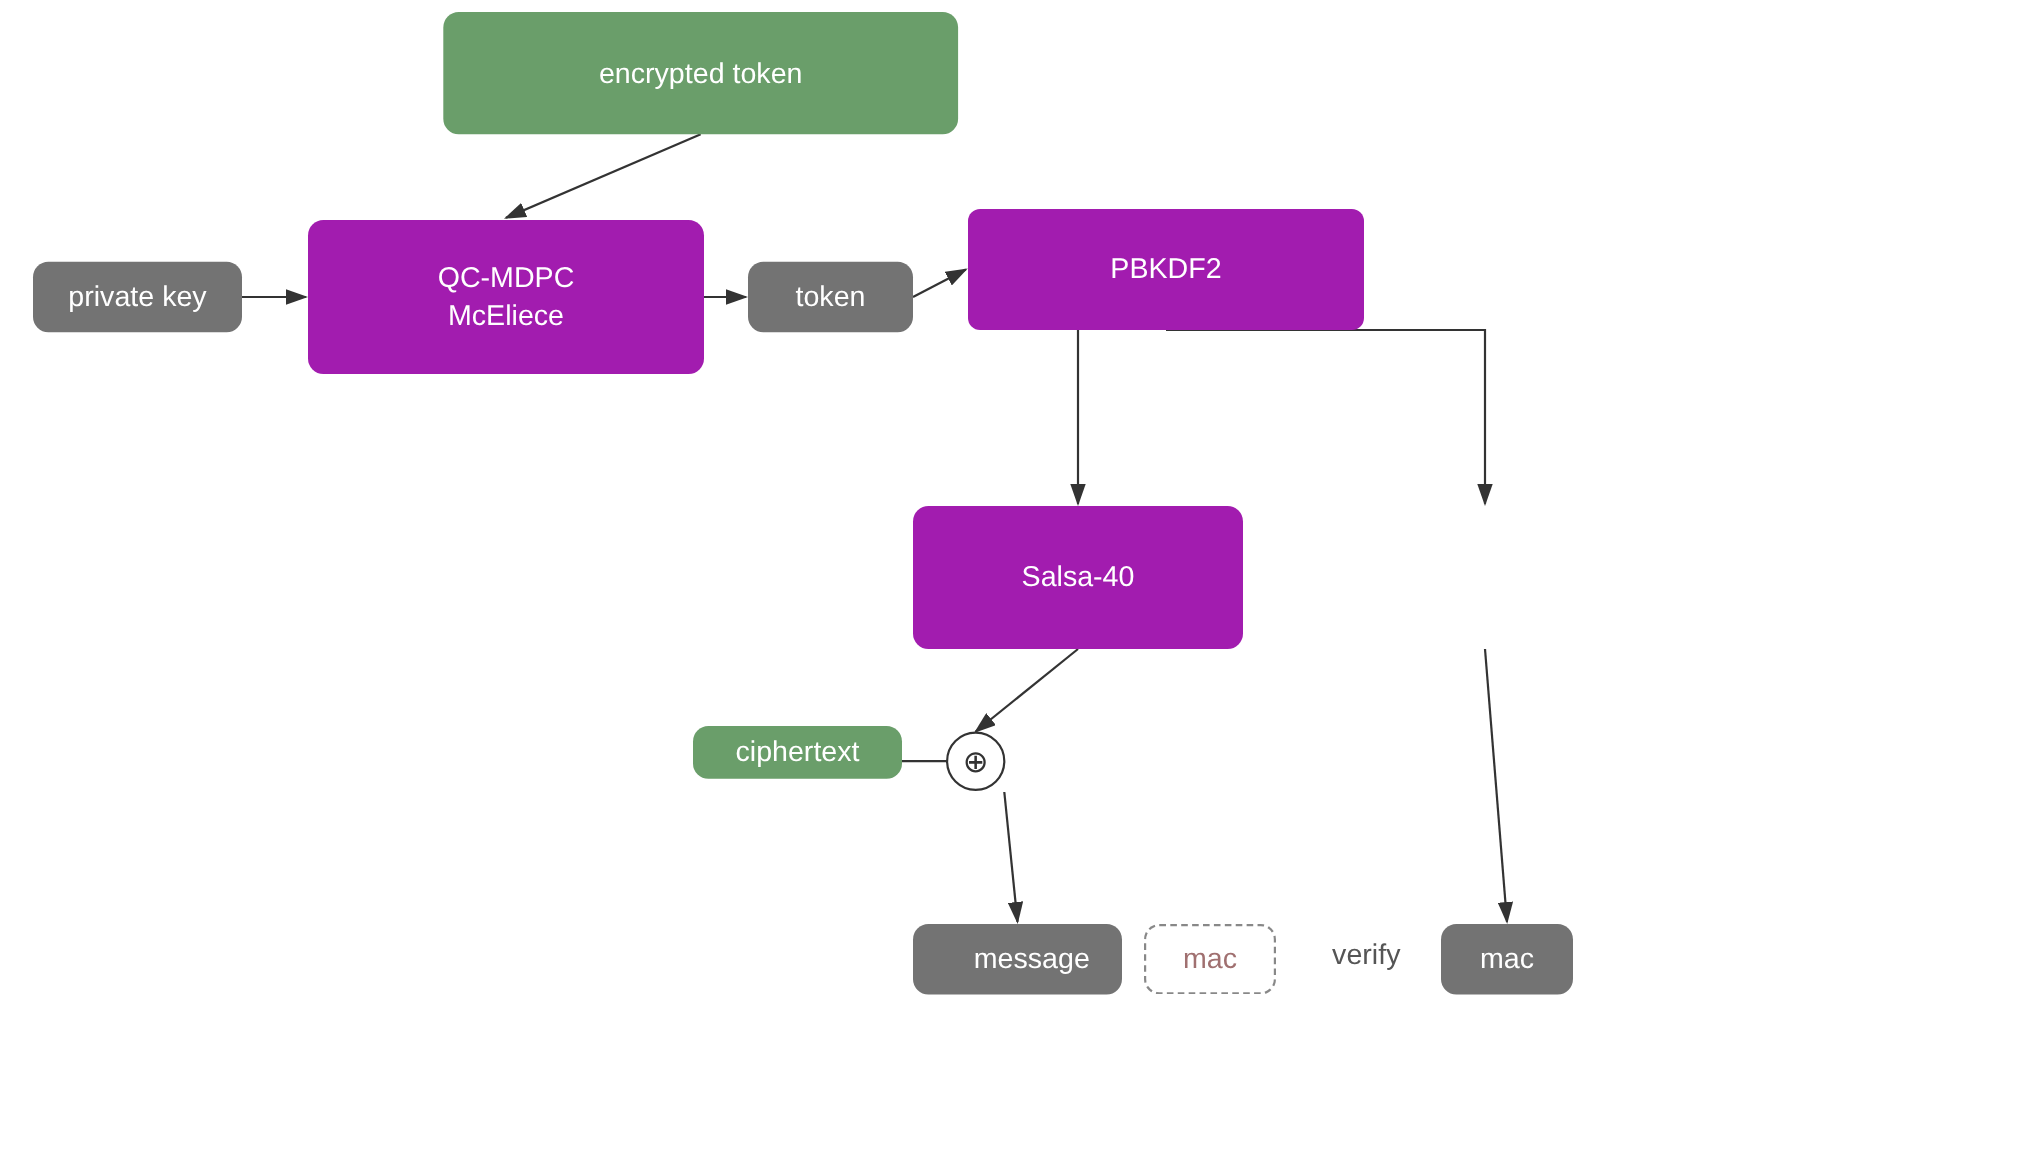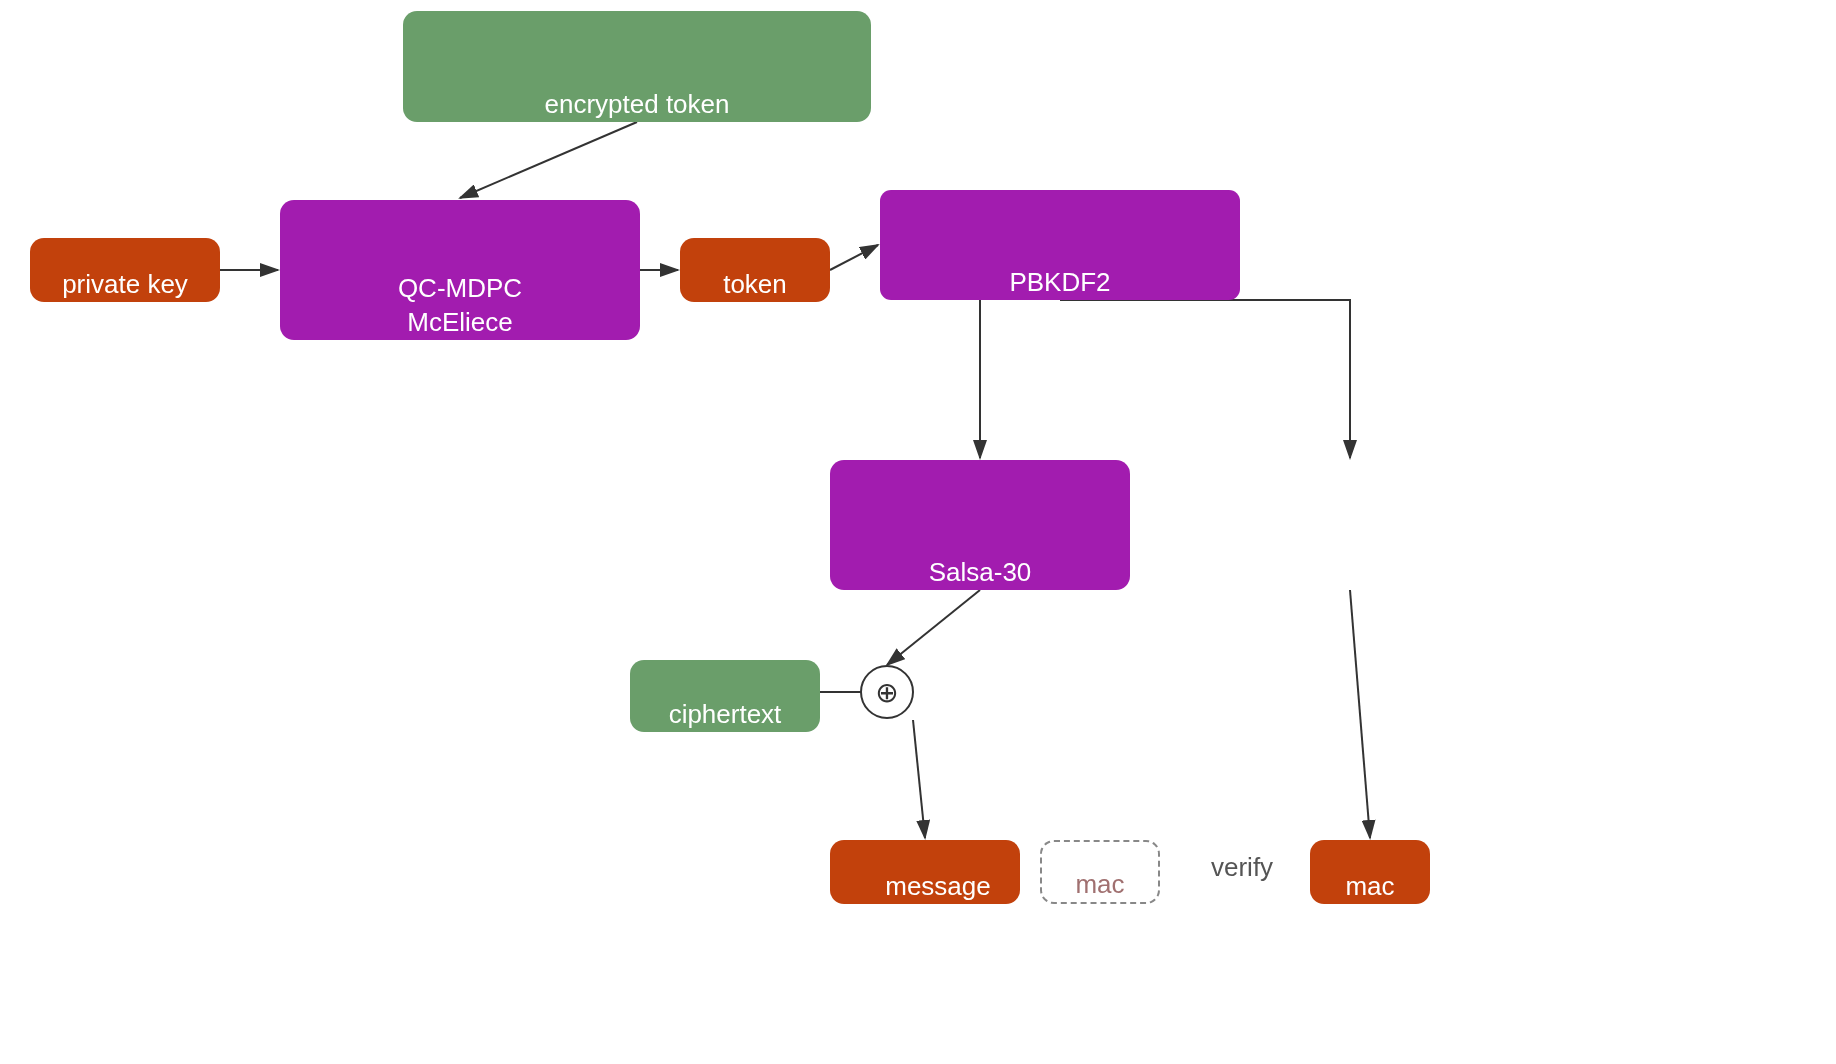--- a/index.html
+++ b/index.html
@@ -12,36 +12,36 @@
       position: relative;
     }
     .diagram-container {
       position: relative;
       width: 1836px;
       height: 1064px;
     }
     .node {
       position: absolute;
       display: flex;
-      align-items: flex-end;
+      align-items: center;
       justify-content: center;
       text-align: center;
       border-radius: 14px;
       font-size: 26px;
       color: #ffffff;
       line-height: 1.3;
     }
     .node-green {
       background-color: #6a9e6a;
     }
     .node-blue {
       background-color: #a21caf;
     }
     .node-rose {
-      background-color: #c2410c;
+      background-color: #737373;
     }
     .node-dashed {
       background: transparent;
       border: 2px dashed #888;
       color: #a07070;
       font-size: 26px;
     }
     .xor-circle {
       position: absolute;
       width: 54px;
@@ -126,25 +126,25 @@
 
   <div class="node node-rose" style="left:680px; top:238px; width:150px; height:64px;">
     <span>token</span>
   </div>
 
   <div class="node node-blue" style="left:880px; top:190px; width:360px; height:110px;border-radius:11px;">
     <span>PBKDF2</span>
   </div>
 
   <div class="node node-blue" style="left:830px; top:460px; width:300px; height:130px;">
-    <span>Salsa-30</span>
+    <span>Salsa-40</span>
   </div>
 
 
-  <div class="node node-green" style="left:630px; top:660px; width:190px; height:72px;">
+  <div class="node node-green" style="left:630px; top:660px; width:190px; height:48px;">
     <span>ciphertext</span>
   </div>
 
   <div class="xor-circle" style="left:860px; top:665px;">
     <span>⊕</span>
   </div>
 
   <div class="node node-rose" style="left:830px; top:840px; width:190px; height:64px;padding-left:26px;">
     <span>message</span>
   </div>

